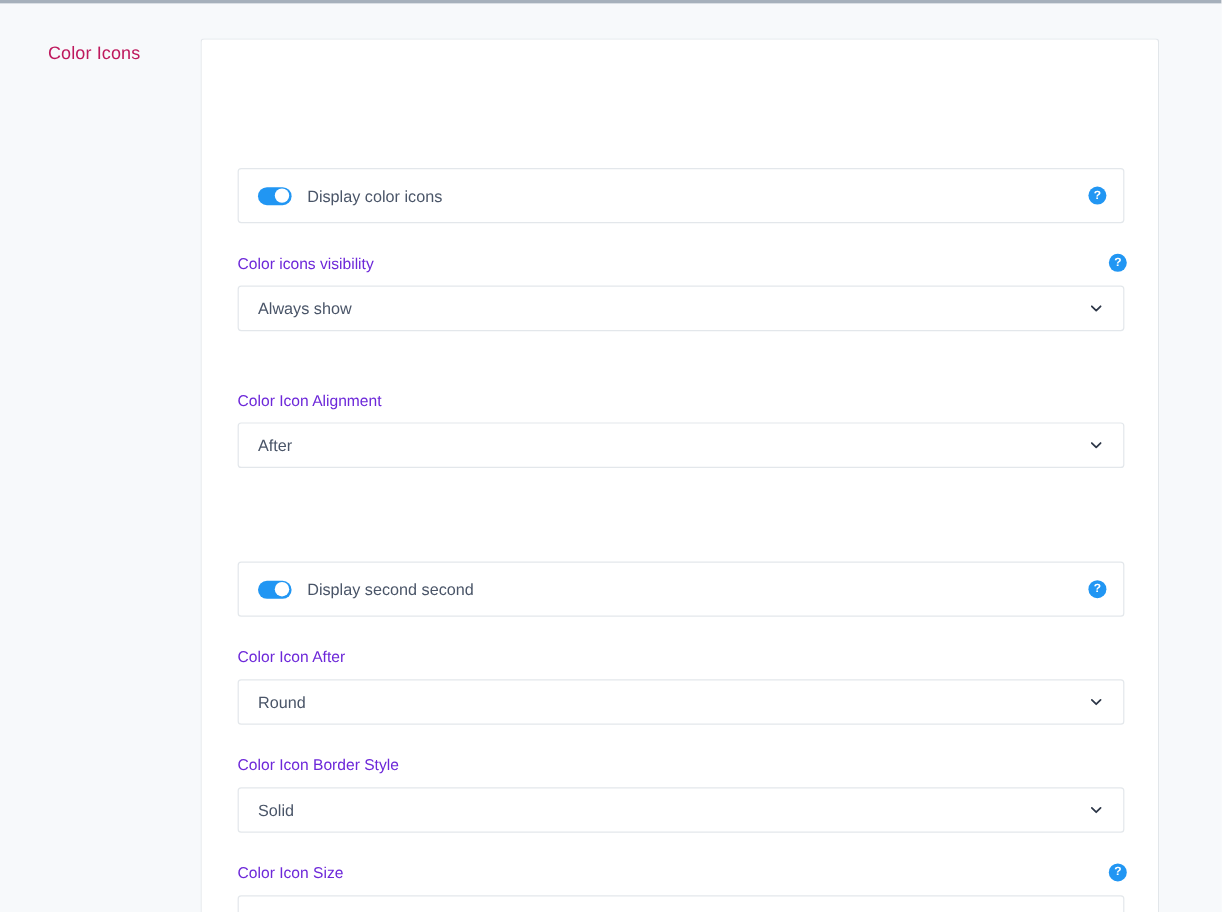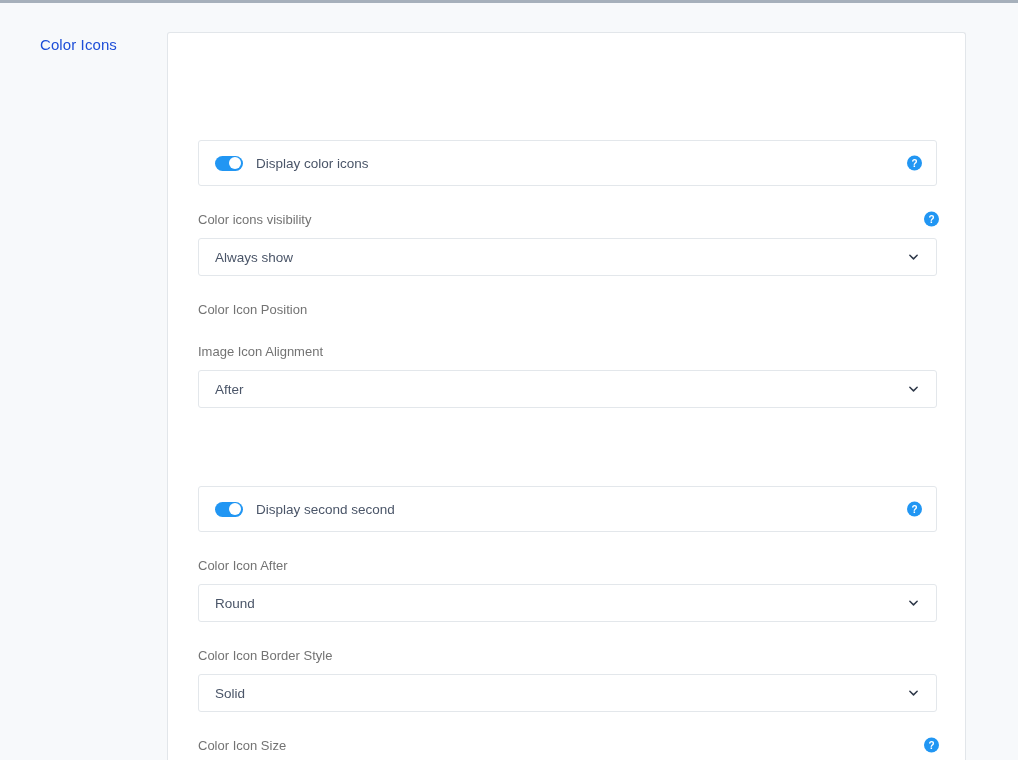--- a/index.html
+++ b/index.html
@@ -32,21 +32,21 @@
     height: 757px;
     background: #f7f9fb;
   }
 
   
   .section-title {
     position: absolute;
     left: 40px;
     top: 33px;
     font-size: 15px;
-    color: #1d4ed8;
+    color: #be185d;
     letter-spacing: .1px;
     white-space: nowrap;
   }
 
   
   .card {
     position: absolute;
     left: 167px;
     top: 29px;
     width: 799px;
@@ -131,21 +131,21 @@
 
   .field-label-row {
     position: relative;
     display: flex;
     align-items: center;
     height: 18px;
   }
 
   .field-label {
     font-size: 13px;
-    color: #737373;
+    color: #6d28d9;
     white-space: nowrap;
   }
 
   .field-label-row .help-icon {
     position: absolute;
     right: -2px;
     top: 50%;
     transform: translateY(-50%);
   }
 
@@ -215,30 +215,27 @@
           <span class="control-value">Always show</span>
           <svg class="chevron" viewBox="0 0 16 16">
             <path d="M3.5 5.8 L8 10.3 L12.5 5.8" fill="none" stroke="#2d3748" stroke-width="1.8" stroke-linecap="round" stroke-linejoin="round"></path>
           </svg>
         </div>
       </div>
 
       <div class="gap-24"></div>
 
       <div class="field">
-        <div class="field-label-row">
-          <span class="field-label">Color Icon Position</span>
-        </div>
-      </div>
-
-      <div class="gap-24"></div>
-
-      <div class="field">
-        <div class="field-label-row">
-          <span class="field-label">Image Icon Alignment</span>
+      </div>
+
+      <div class="gap-24"></div>
+
+      <div class="field">
+        <div class="field-label-row">
+          <span class="field-label">Color Icon Alignment</span>
         </div>
         <div class="control">
           <span class="control-value">After</span>
           <svg class="chevron" viewBox="0 0 16 16">
             <path d="M3.5 5.8 L8 10.3 L12.5 5.8" fill="none" stroke="#2d3748" stroke-width="1.8" stroke-linecap="round" stroke-linejoin="round"></path>
           </svg>
         </div>
       </div>
 
       <div class="gap-30"></div>

